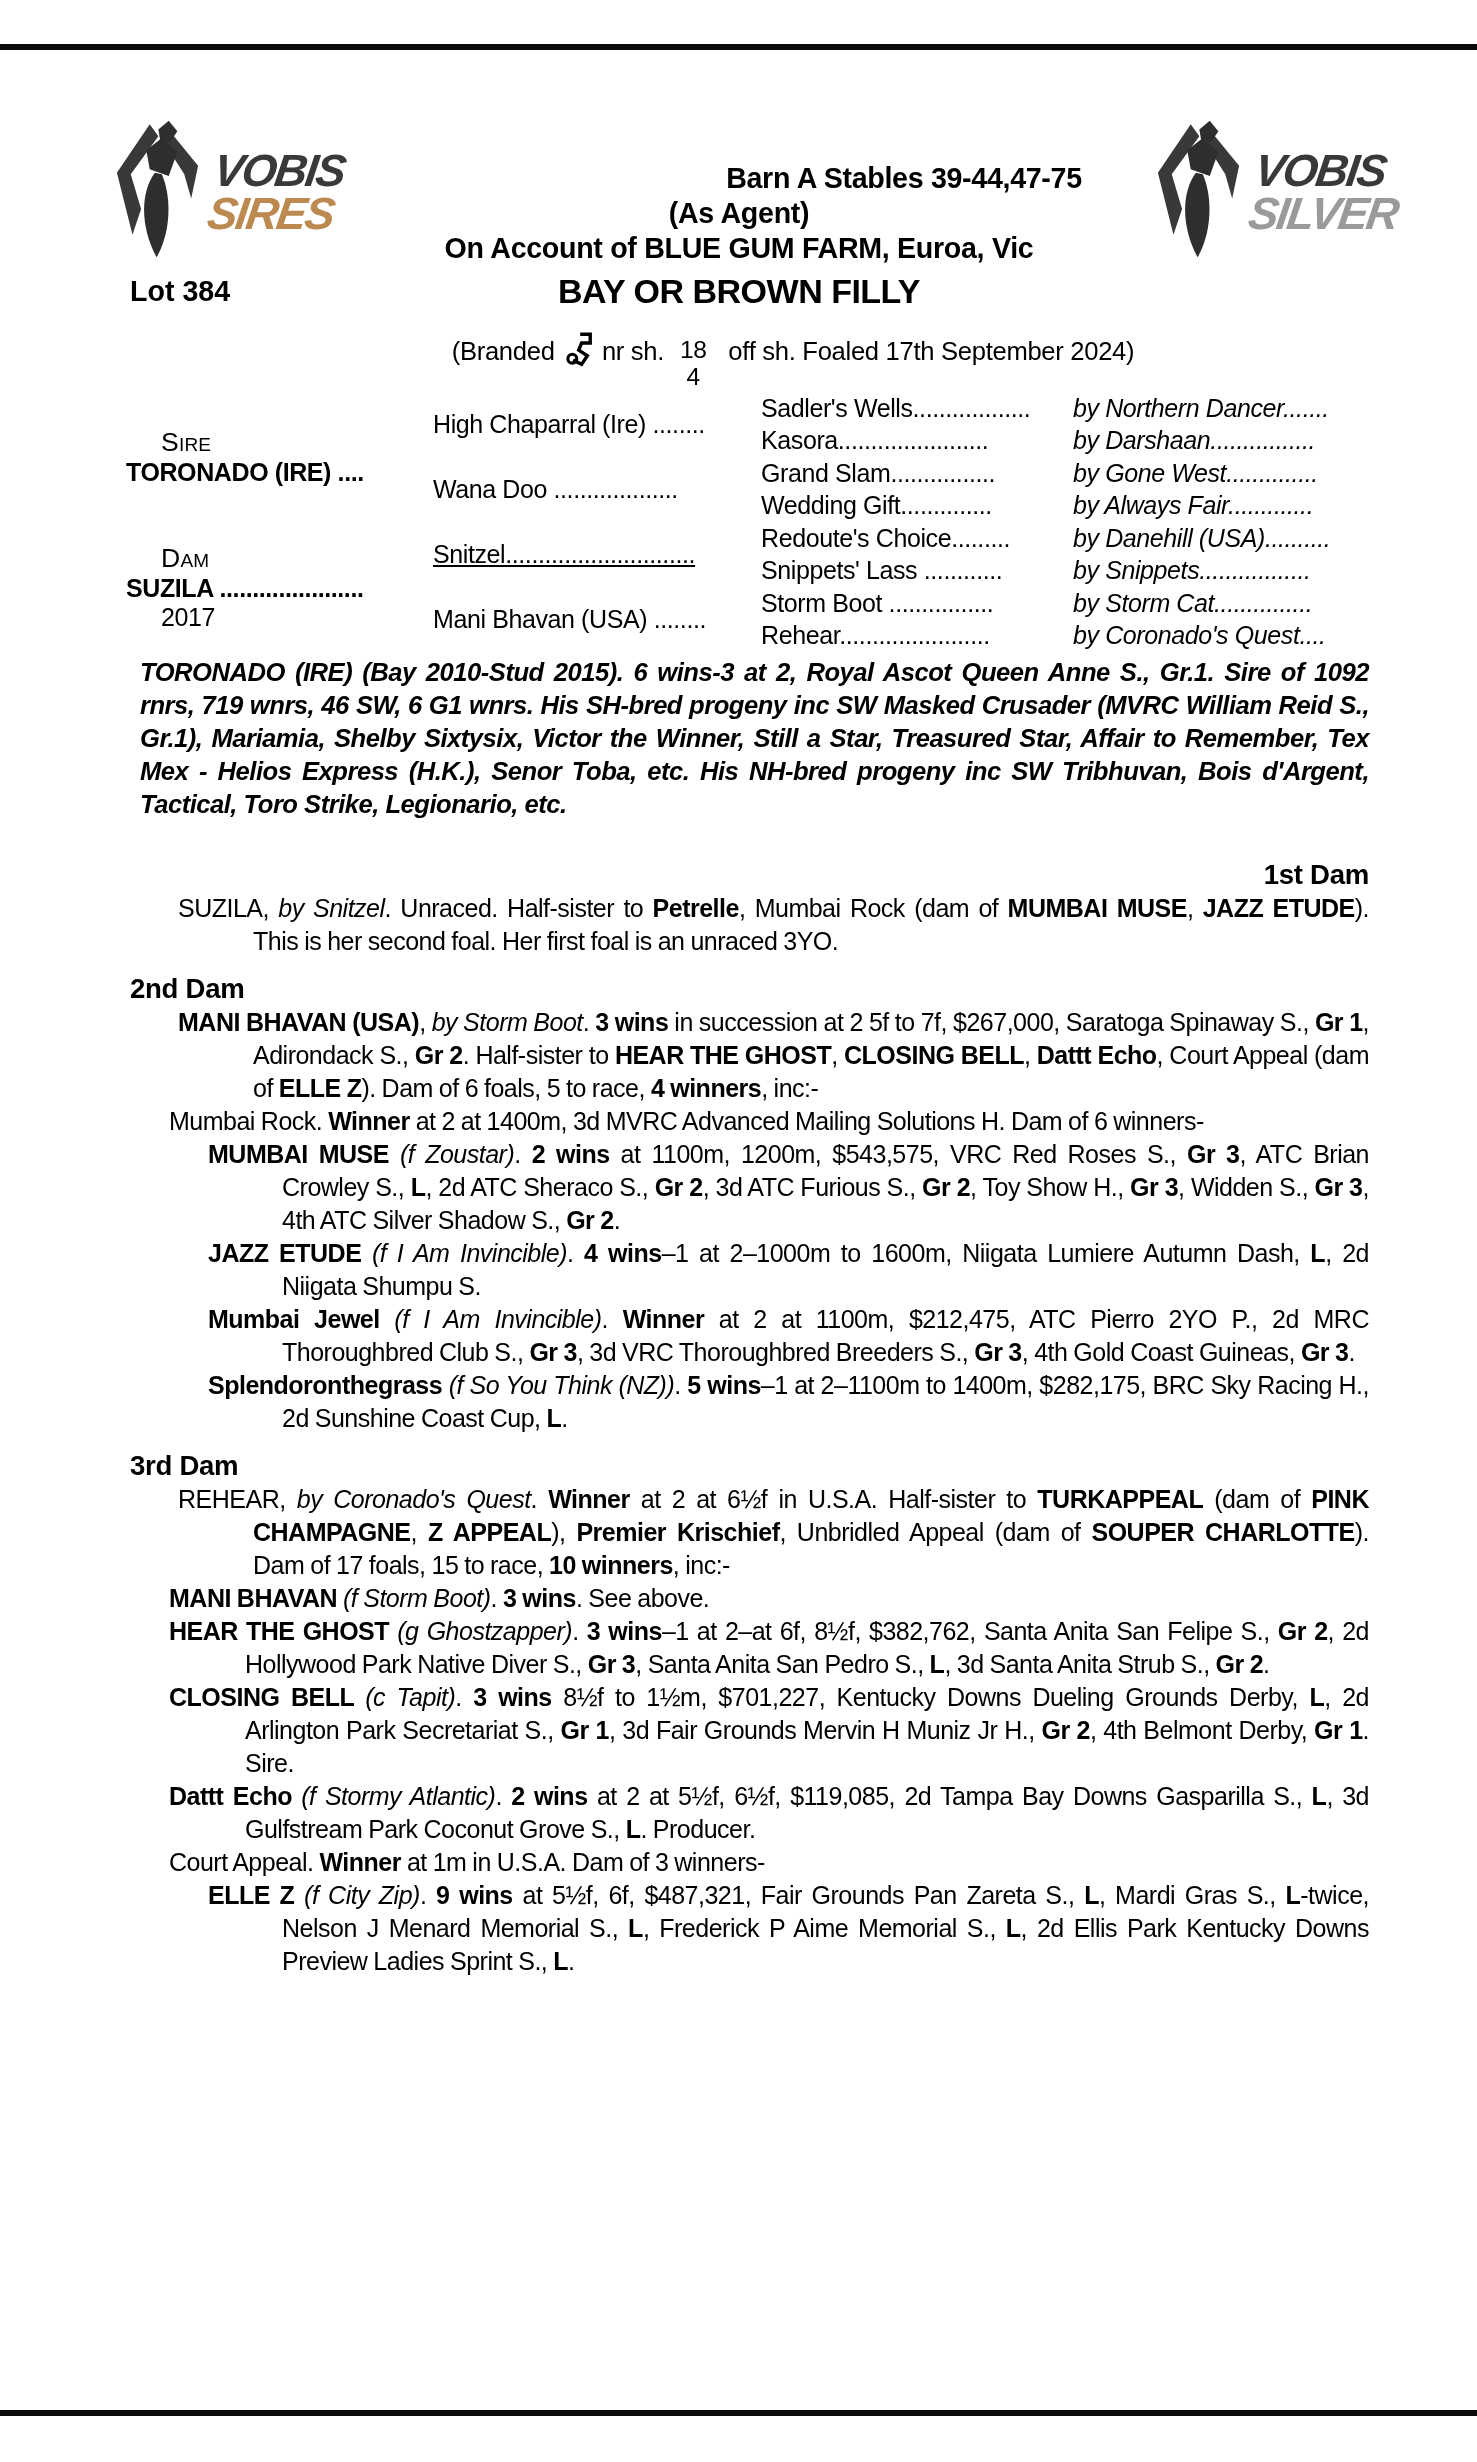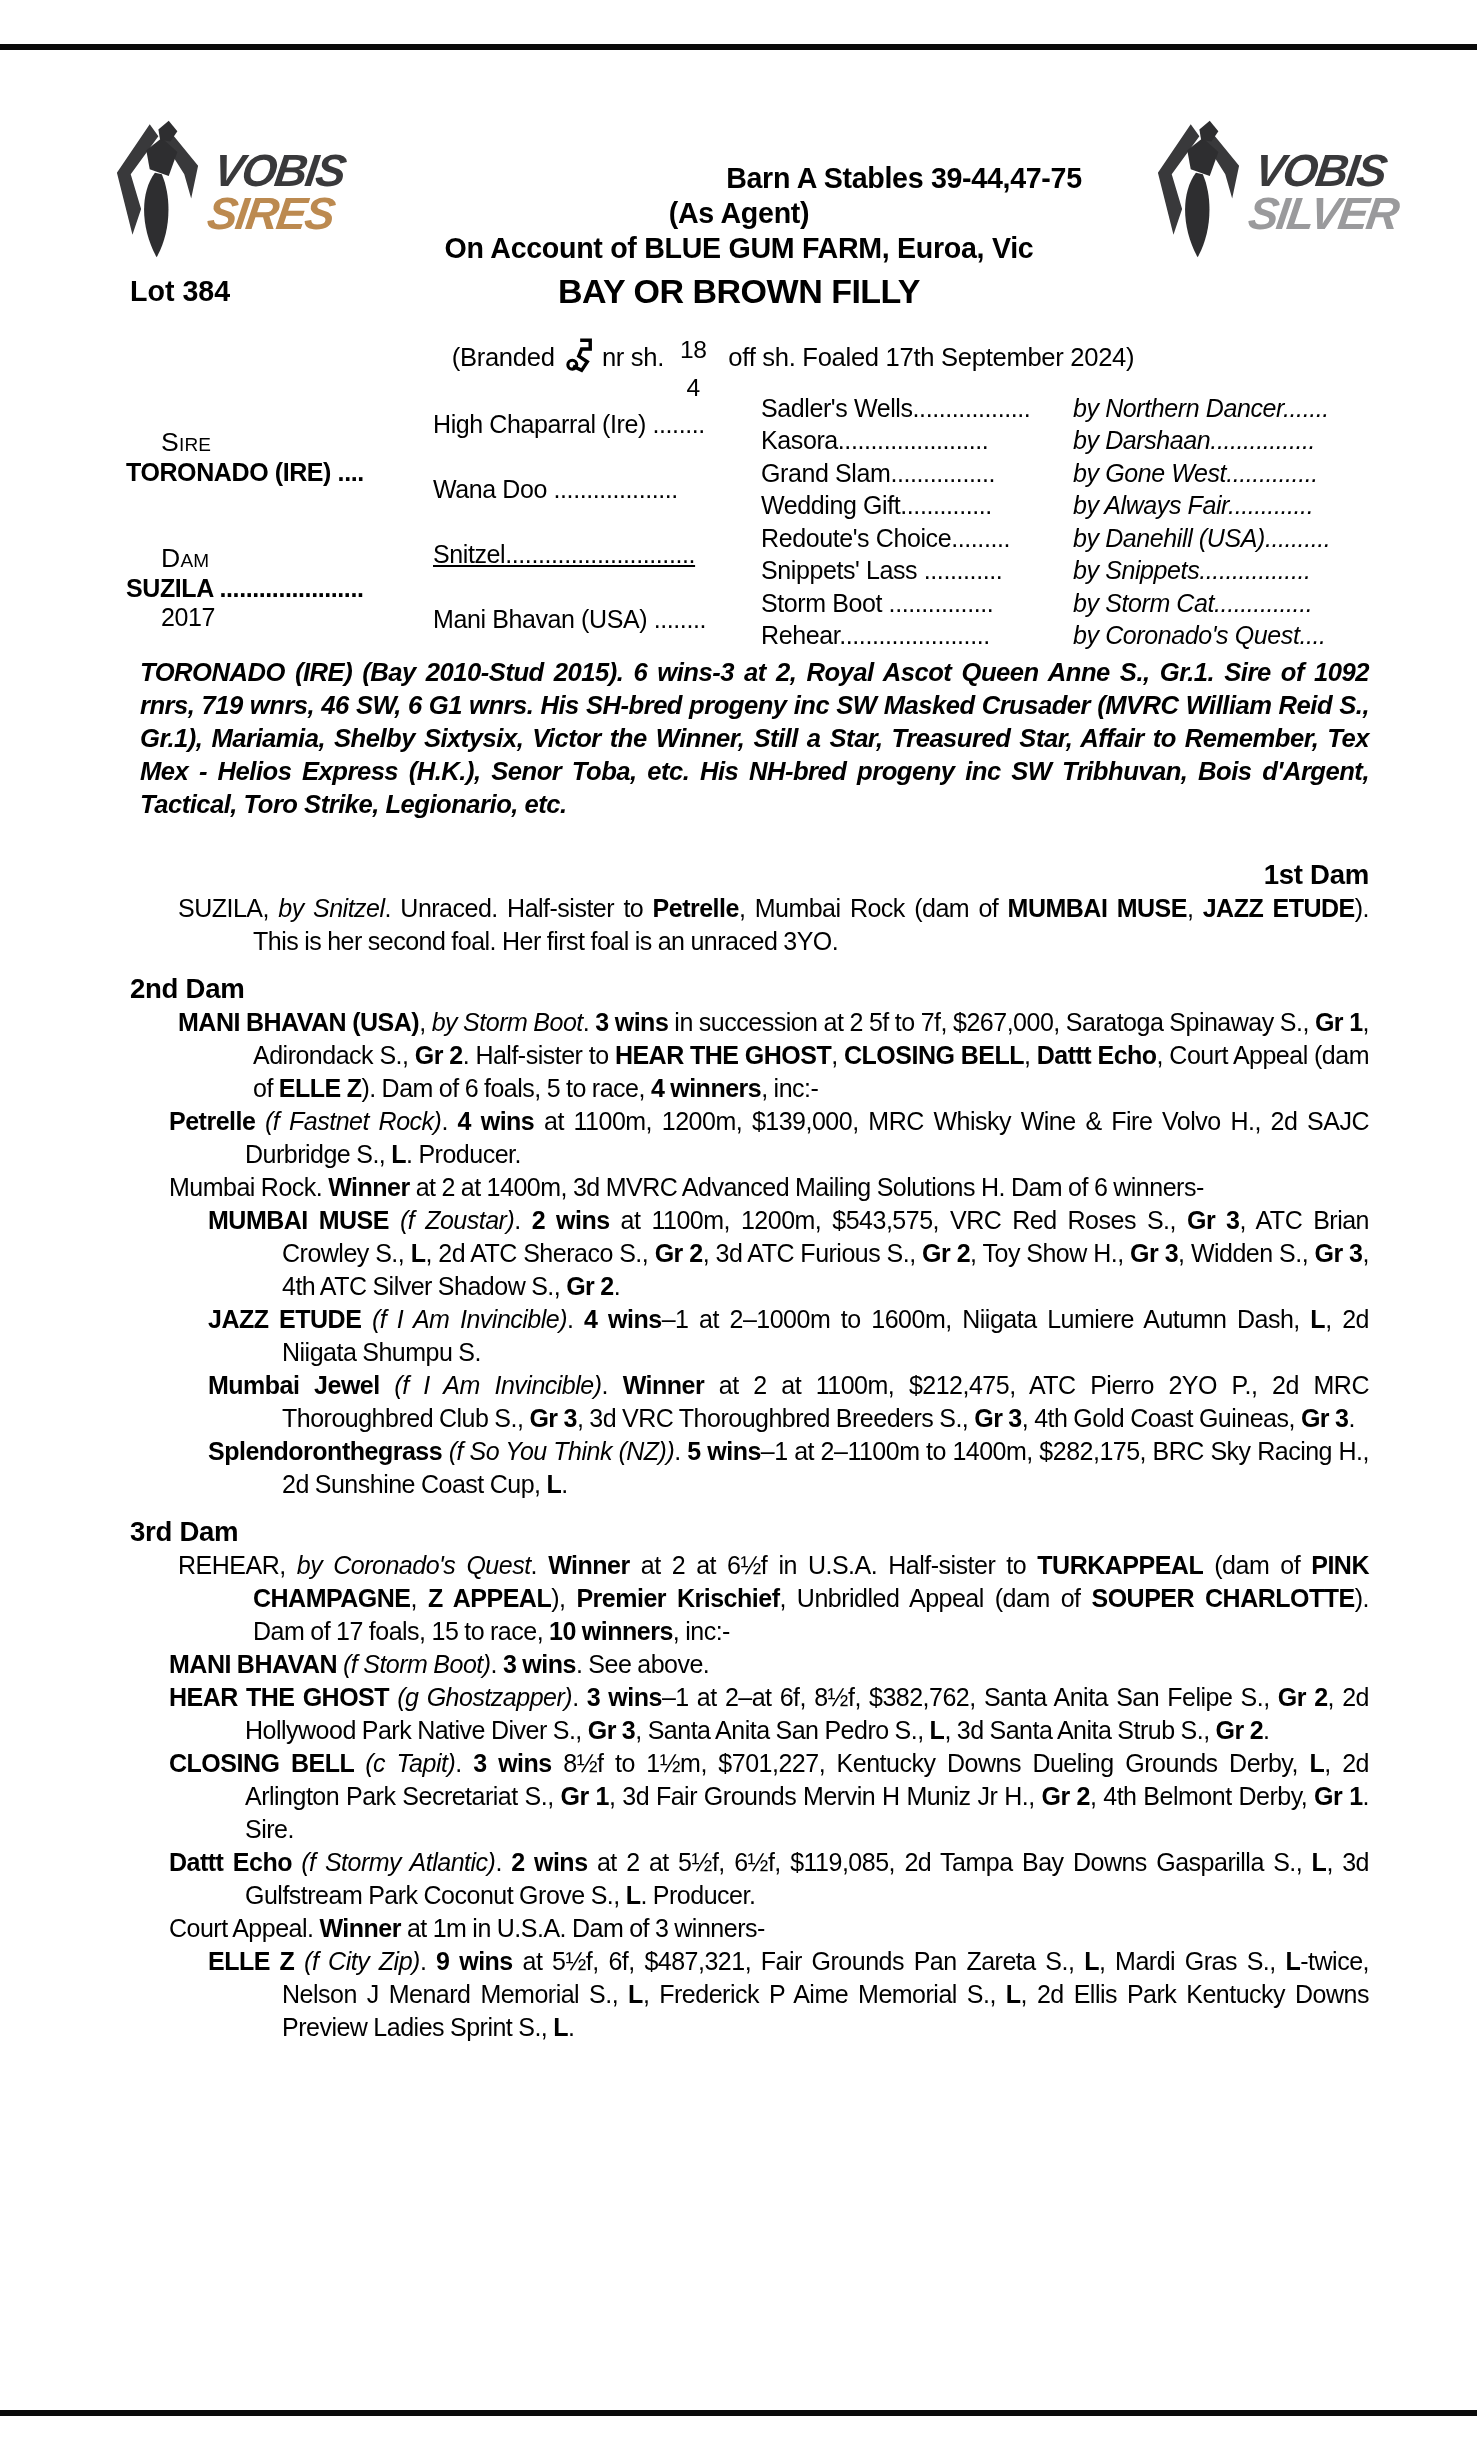--- a/index.html
+++ b/index.html
@@ -28,21 +28,21 @@
     font-weight:bold;font-size:28.6px;line-height:35px;letter-spacing:-0.3px;}
   .barn-line{transform:translateX(165px);}
   .lot-row{position:absolute;top:272px;left:0;width:100%;height:41px;}
   .lot-number{position:absolute;left:130px;top:3px;font-weight:bold;font-size:28.6px;}
   .page-title{position:absolute;left:0;width:100%;text-align:center;font-weight:bold;font-size:34px;letter-spacing:-0.5px;}
   .brand-line{position:absolute;top:325px;left:0;width:100%;display:flex;justify-content:center;
     align-items:center;font-size:25.6px;letter-spacing:-0.3px;transform:translateX(54px);}
   .brand-line .seg{white-space:pre;}
   .brand-glyph{width:31.5px;height:41px;margin:0 7.9px;}
   .brand-stack{display:inline-flex;flex-direction:column;align-items:center;line-height:26.6px;
-    font-size:24.6px;margin:0 21.7px 0 15.8px;transform:translateY(11.8px);gap:11px;}
+    font-size:24.6px;margin:0 21.7px 0 15.8px;transform:translateY(11.8px);}
 
   
   .pedigree{position:absolute;top:392px;left:126px;display:grid;
     grid-template-columns:307px 328px 312px 296px;grid-auto-rows:32.5px;
     font-size:25px;letter-spacing:-0.4px;}
   .pedigree .cell{display:flex;flex-direction:column;justify-content:center;
     white-space:nowrap;overflow:hidden;}
   .ped-label{font-variant:small-caps;font-size:26.6px;letter-spacing:0.2px;margin-left:35px;}
   .ped-name{font-weight:bold;}
   .ped-year{margin-left:35px;}
@@ -169,21 +169,20 @@
 
   <div class="dams">
     <div class="dam-heading first">1st Dam</div>
     <div>
         <div class="para lvl0"><span>SUZILA, </span><span class="i">by Snitzel</span><span>. Unraced. Half-sister to </span><span class="b">Petrelle</span><span>, Mumbai Rock (dam of </span><span class="b">MUMBAI MUSE</span><span>, </span><span class="b">JAZZ ETUDE</span><span>). This is her second foal. Her first foal is an unraced 3YO.</span></div>
       </div>
 
     <div class="dam-heading">2nd Dam</div>
     <div>
         <div class="para lvl0"><span class="b">MANI BHAVAN (USA)</span><span>, </span><span class="i">by Storm Boot</span><span>. </span><span class="b">3 wins</span><span> in succession at 2 5f to 7f, $267,000, Saratoga Spinaway S., </span><span class="b">Gr 1</span><span>, Adirondack S., </span><span class="b">Gr 2</span><span>. Half-sister to </span><span class="b">HEAR THE GHOST</span><span>, </span><span class="b">CLOSING BELL</span><span>, </span><span class="b">Dattt Echo</span><span>, Court Appeal (dam of </span><span class="b">ELLE Z</span><span>). Dam of 6 foals, 5 to race, </span><span class="b">4 winners</span><span>, inc:-</span></div>
-        <div class="para lvl1"><span class="b">Petrelle </span><span class="i">(f Fastnet Rock)</span><span>. </span><span class="b">4 wins</span><span> at 1100m, 1200m, $139,000, MRC Whisky Wine &amp; Fire Volvo H., 2d SAJC Durbridge S., </span><span class="b">L</span><span>. Producer.</span></div>
         <div class="para lvl1"><span>Mumbai Rock. </span><span class="b">Winner</span><span> at 2 at 1400m, 3d MVRC Advanced Mailing Solutions H. Dam of 6 winners-</span></div>
         <div class="para lvl2"><span class="b">MUMBAI MUSE </span><span class="i">(f Zoustar)</span><span>. </span><span class="b">2 wins</span><span> at 1100m, 1200m, $543,575, VRC Red Roses S., </span><span class="b">Gr 3</span><span>, ATC Brian Crowley S., </span><span class="b">L</span><span>, 2d ATC Sheraco S., </span><span class="b">Gr 2</span><span>, 3d ATC Furious S., </span><span class="b">Gr 2</span><span>, Toy Show H., </span><span class="b">Gr 3</span><span>, Widden S., </span><span class="b">Gr 3</span><span>, 4th ATC Silver Shadow S., </span><span class="b">Gr 2</span><span>.</span></div>
         <div class="para lvl2"><span class="b">JAZZ ETUDE </span><span class="i">(f I Am Invincible)</span><span>. </span><span class="b">4 wins</span><span>–1 at 2–1000m to 1600m, Niigata Lumiere Autumn Dash, </span><span class="b">L</span><span>, 2d Niigata Shumpu S.</span></div>
         <div class="para lvl2"><span class="b">Mumbai Jewel </span><span class="i">(f I Am Invincible)</span><span>. </span><span class="b">Winner</span><span> at 2 at 1100m, $212,475, ATC Pierro 2YO P., 2d MRC Thoroughbred Club S., </span><span class="b">Gr 3</span><span>, 3d VRC Thoroughbred Breeders S., </span><span class="b">Gr 3</span><span>, 4th Gold Coast Guineas, </span><span class="b">Gr 3</span><span>.</span></div>
         <div class="para lvl2"><span class="b">Splendoronthegrass </span><span class="i">(f So You Think (NZ))</span><span>. </span><span class="b">5 wins</span><span>–1 at 2–1100m to 1400m, $282,175, BRC Sky Racing H., 2d Sunshine Coast Cup, </span><span class="b">L</span><span>.</span></div>
       </div>
 
     <div class="dam-heading">3rd Dam</div>
     <div>
         <div class="para lvl0"><span>REHEAR, </span><span class="i">by Coronado's Quest</span><span>. </span><span class="b">Winner</span><span> at 2 at 6½f in U.S.A. Half-sister to </span><span class="b">TURKAPPEAL</span><span> (dam of </span><span class="b">PINK CHAMPAGNE</span><span>, </span><span class="b">Z APPEAL</span><span>), </span><span class="b">Premier Krischief</span><span>, Unbridled Appeal (dam of </span><span class="b">SOUPER CHARLOTTE</span><span>). Dam of 17 foals, 15 to race, </span><span class="b">10 winners</span><span>, inc:-</span></div>

